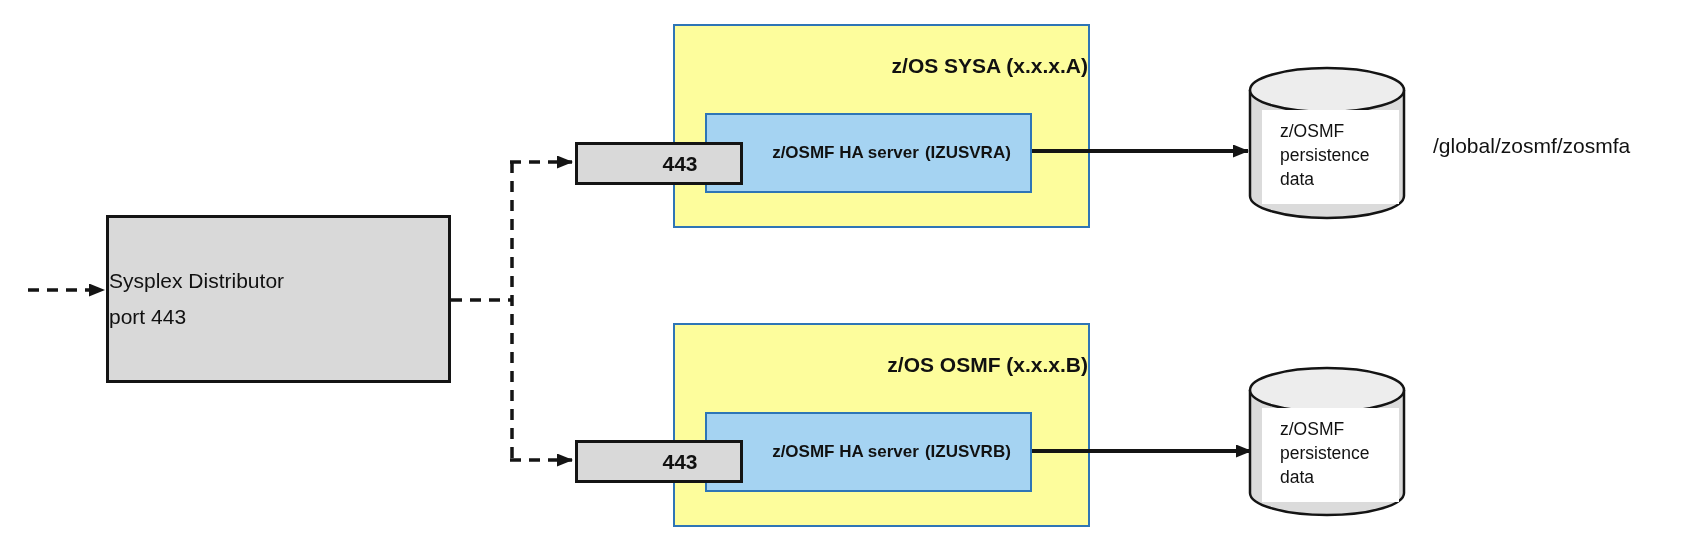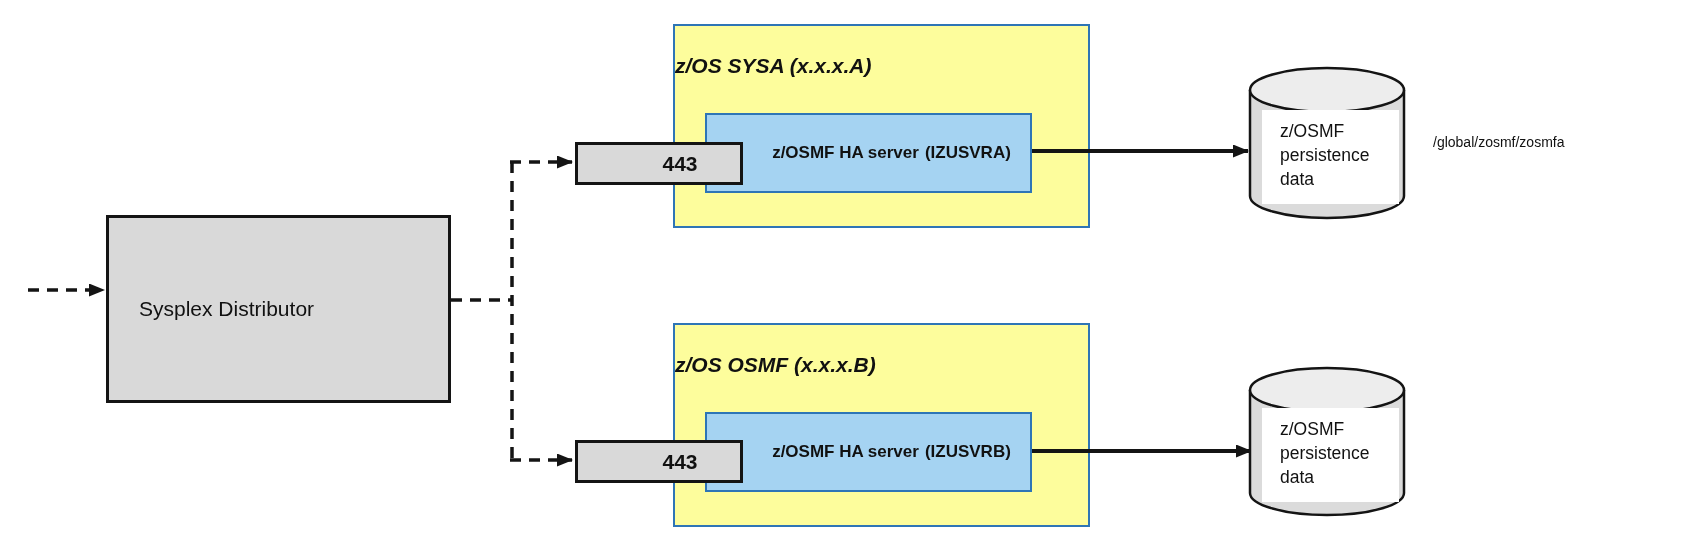--- a/index.html
+++ b/index.html
@@ -9,41 +9,40 @@
     height: 538px;
     background: #ffffff;
     font-family: "Liberation Sans", sans-serif;
     color: #111111;
     overflow: hidden;
   }
   .abs { position: absolute; box-sizing: border-box; }
 
   
   .distributor {
-    left: 106px; top: 215px; width: 345px; height: 188px;
+    left: 106px; top: 215px; width: 345px; height: 168px;
     background: #d9d9d9;
     border: 3px solid #141414;
     display: flex; flex-direction: column; justify-content: center;
-    padding-left: 30px;
     font-size: 21px; line-height: 36px;
     z-index: 1;
   }
 
   
   .system-box {
     width: 417px; height: 204px;
     background: #fdfd9c;
     border: 2px solid #2e75b6;
     z-index: 1;
   }
   .system-box.sysa { left: 673px; top: 24px; }
   .system-box.sysb { left: 673px; top: 323px; }
   .system-title {
     position: absolute; left: 0; top: 28px; width: 100%;
-    text-align: left; font-weight: bold; font-size: 21px; font-style: italic;
+    text-align: right; font-weight: bold; font-size: 21px;
   }
 
   
   .server-box {
     width: 327px; height: 80px;
     background: #a5d3f2;
     border: 2px solid #2e75b6;
     display: flex; align-items: center; justify-content: center;
     padding-left: 46px;
     white-space: nowrap;
@@ -79,32 +78,33 @@
     background: #ffffff;
     padding: 9px 0 4px 18px;
     font-size: 17.5px; line-height: 24px;
     z-index: 5;
   }
   .datastore-label.sysa { left: 1262px; top: 110px; }
   .datastore-label.sysb { left: 1262px; top: 408px; }
 
   
   .path-label {
-    font-size: 14px; white-space: nowrap; z-index: 1;
+    font-size: 21px; white-space: nowrap; z-index: 1;
   }
   .path-label.sysa { left: 1433px; top: 134px; }
   .path-label.sysb { left: 1433px; top: 434px; }
 </style>
 </head>
 <body>
 
 <div class="canvas">
 
   <div class="abs distributor">
     <span>Sysplex Distributor</span>
+    <span>port 443</span>
   </div>
 
   <div class="abs system-box sysa">
     <div class="system-title">z/OS SYSA (x.x.x.A)</div>
   </div>
   <div class="abs server-box sysa">
     <span class="server-name">z/OSMF HA server</span>
     <span class="server-instance">(IZUSVRA)</span>
   </div>
   <div class="abs port-box sysa">

